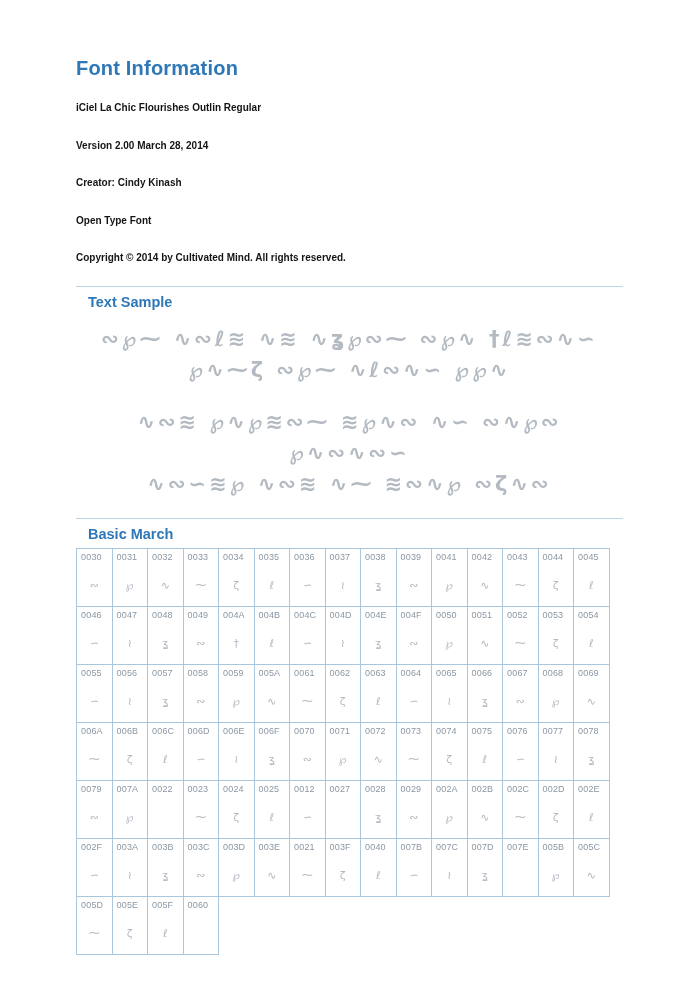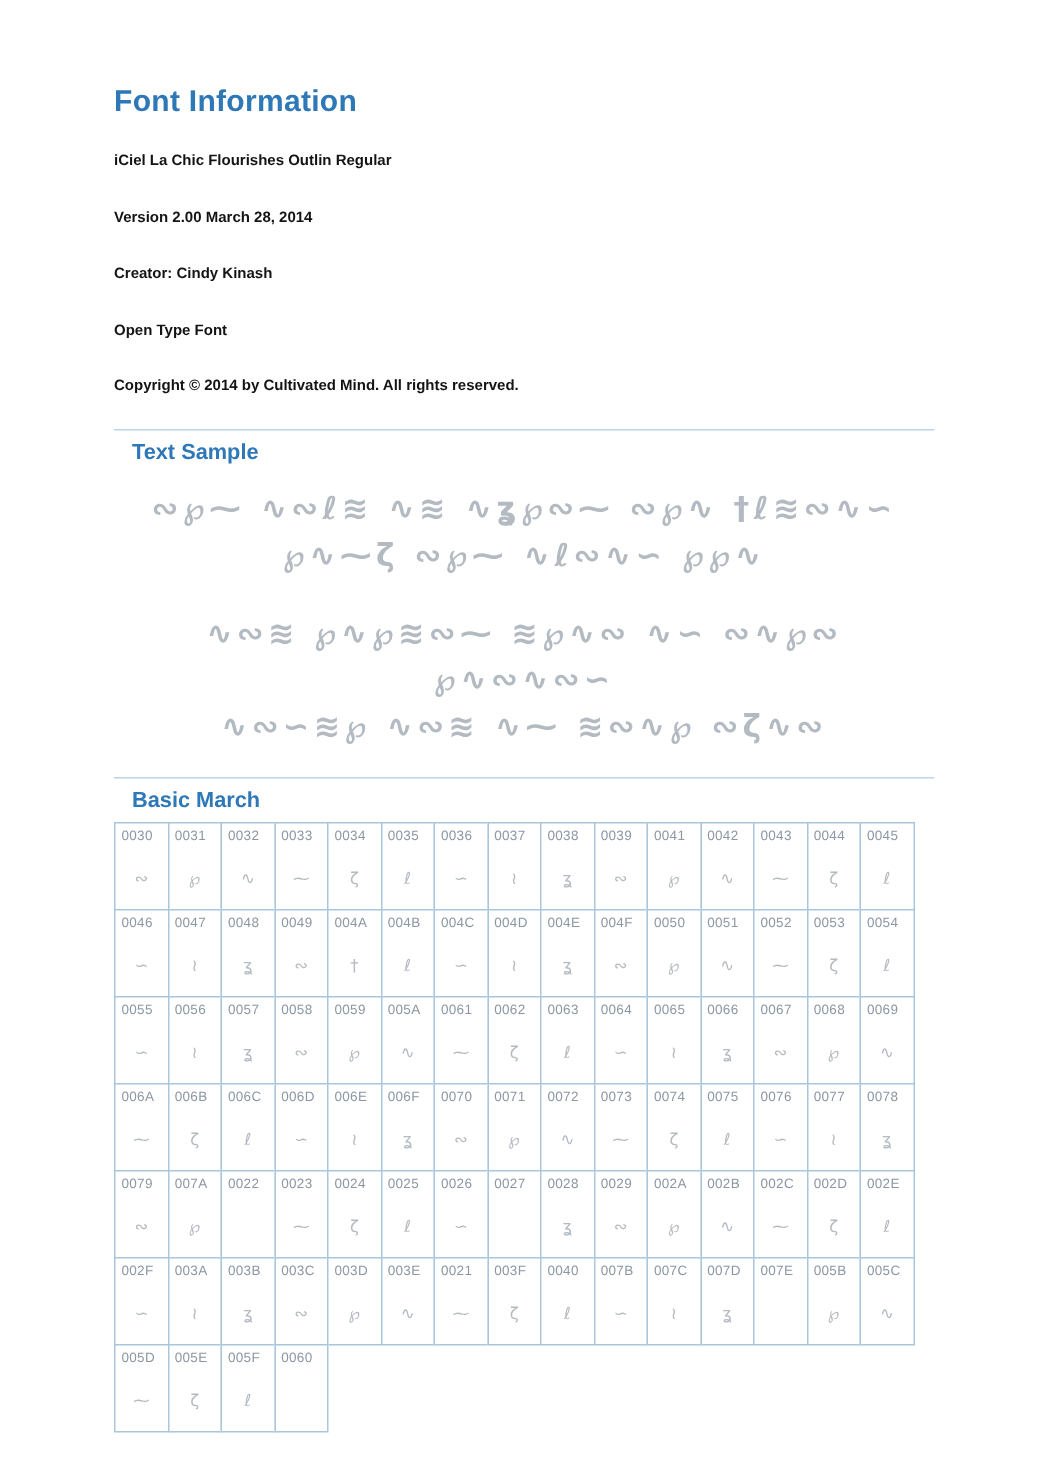--- a/index.html
+++ b/index.html
@@ -377,21 +377,21 @@
         </div>
         <div class="cell">
           <span class="code">0024</span>
           <span class="glyph">ζ</span>
         </div>
         <div class="cell">
           <span class="code">0025</span>
           <span class="glyph">ℓ</span>
         </div>
         <div class="cell">
-          <span class="code">0026</span>
+          <span class="code">0012</span>
           <span class="glyph">∽</span>
         </div>
         <div class="cell">
           <span class="code">0027</span>
           <span class="glyph"></span>
         </div>
         <div class="cell">
           <span class="code">0028</span>
           <span class="glyph">ʓ</span>
         </div>

